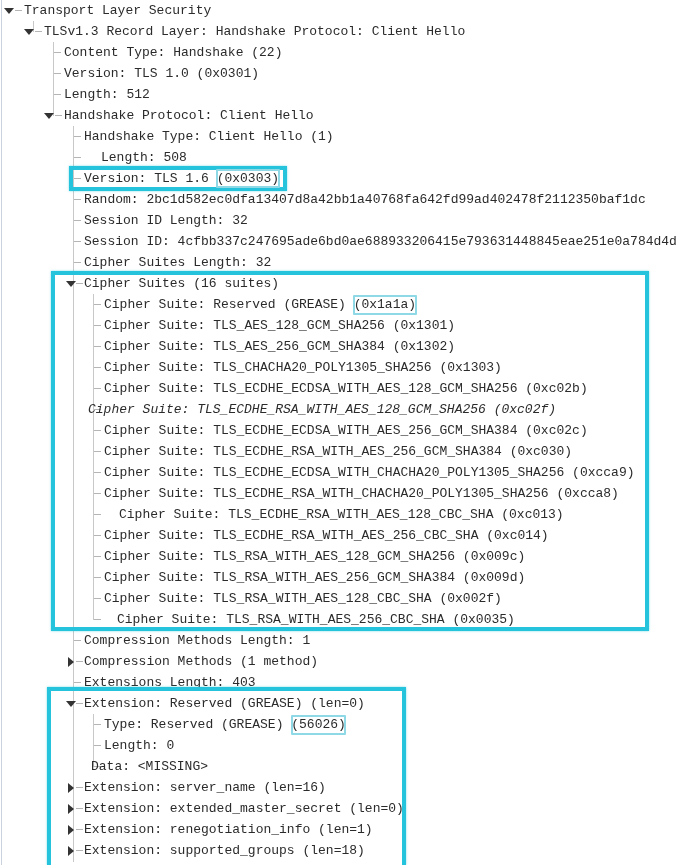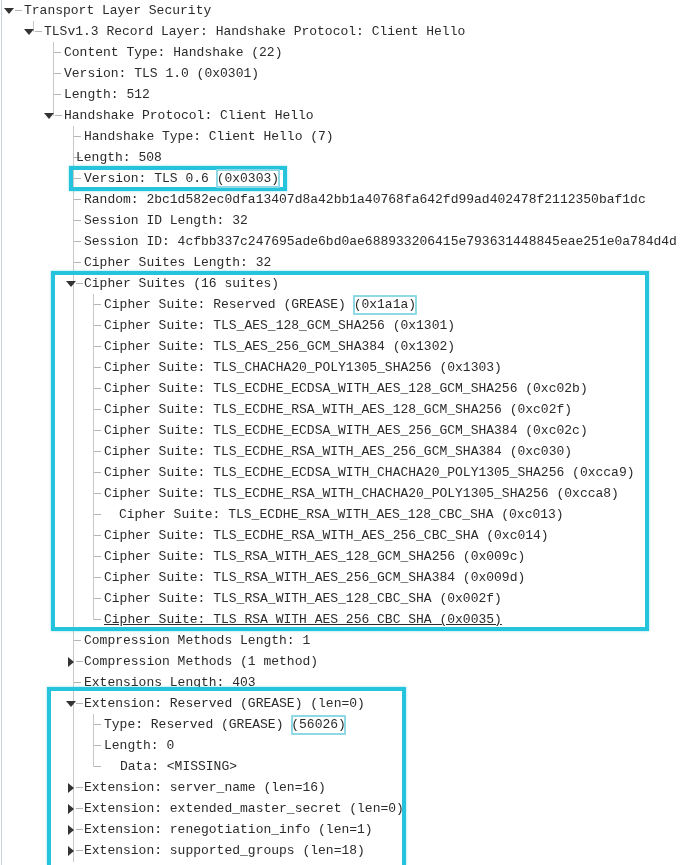--- a/index.html
+++ b/index.html
@@ -79,29 +79,29 @@
   <div class="row" style="top:105px; left:0;">
     <span class="toggle" style="left:44px;">
         <span class="tri-down"></span>
       </span>
     <span class="hline" style="left:55px;"></span>
     <span class="txt" style="left:64px;">Handshake Protocol: Client Hello</span>
   </div>
 
   <div class="row" style="top:126px; left:0;">
     <span class="hline" style="left:74px;"></span>
-    <span class="txt" style="left:84px;">Handshake Type: Client Hello (7)</span>
+    <span class="txt" style="left:84px;">Handshake Type: Client Hello (1)</span>
   </div>
   <div class="row" style="top:147px; left:0;">
     <span class="hline" style="left:74px;"></span>
-    <span class="txt" style="left:76px;">Length: 508</span>
+    <span class="txt" style="left:101px;">Length: 508</span>
   </div>
   <div class="row" style="top:168px; left:0;">
     <span class="hline" style="left:74px;"></span>
-    <span class="txt" style="left:84px;"><span style="white-space:pre;">Version: TLS 0.6 </span><span>(0x0303)</span></span>
+    <span class="txt" style="left:84px;"><span style="white-space:pre;">Version: TLS 1.6 </span><span>(0x0303)</span></span>
   </div>
   <div class="row" style="top:189px; left:0;">
     <span class="hline" style="left:74px;"></span>
     <span class="txt" style="left:84px;">Random: 2bc1d582ec0dfa13407d8a42bb1a40768fa642fd99ad402478f2112350baf1dc</span>
   </div>
   <div class="row" style="top:210px; left:0;">
     <span class="hline" style="left:74px;"></span>
     <span class="txt" style="left:84px;">Session ID Length: 32</span>
   </div>
   <div class="row" style="top:231px; left:0;">
@@ -135,21 +135,21 @@
   <div class="row" style="top:357px; left:0;">
       <span class="hline" style="left:94px;"></span>
       <span class="txt" style="left:104px;">Cipher Suite: TLS_CHACHA20_POLY1305_SHA256 (0x1303)</span>
     </div>
   <div class="row" style="top:378px; left:0;">
       <span class="hline" style="left:94px;"></span>
       <span class="txt" style="left:104px;">Cipher Suite: TLS_ECDHE_ECDSA_WITH_AES_128_GCM_SHA256 (0xc02b)</span>
     </div>
   <div class="row" style="top:399px; left:0;">
       <span class="hline" style="left:94px;"></span>
-      <span class="txt" style="left:104px;">Cipher Suite: TLS_ECDHE_RSA_WITH_AES_128_GCM_SHA256 (0xc02f)</span>
+      <span class="txt" style="left:88px;font-style:italic;">Cipher Suite: TLS_ECDHE_RSA_WITH_AES_128_GCM_SHA256 (0xc02f)</span>
     </div>
   <div class="row" style="top:420px; left:0;">
       <span class="hline" style="left:94px;"></span>
       <span class="txt" style="left:104px;">Cipher Suite: TLS_ECDHE_ECDSA_WITH_AES_256_GCM_SHA384 (0xc02c)</span>
     </div>
   <div class="row" style="top:441px; left:0;">
       <span class="hline" style="left:94px;"></span>
       <span class="txt" style="left:104px;">Cipher Suite: TLS_ECDHE_RSA_WITH_AES_256_GCM_SHA384 (0xc030)</span>
     </div>
   <div class="row" style="top:462px; left:0;">
@@ -175,21 +175,21 @@
   <div class="row" style="top:567px; left:0;">
       <span class="hline" style="left:94px;"></span>
       <span class="txt" style="left:104px;">Cipher Suite: TLS_RSA_WITH_AES_256_GCM_SHA384 (0x009d)</span>
     </div>
   <div class="row" style="top:588px; left:0;">
       <span class="hline" style="left:94px;"></span>
       <span class="txt" style="left:104px;">Cipher Suite: TLS_RSA_WITH_AES_128_CBC_SHA (0x002f)</span>
     </div>
   <div class="row" style="top:609px; left:0;">
       <span class="hline" style="left:94px;"></span>
-      <span class="txt" style="left:104px;text-decoration:underline;">Cipher Suite: TLS_RSA_WITH_AES_256_CBC_SHA (0x0035)</span>
+      <span class="txt" style="left:117px;">Cipher Suite: TLS_RSA_WITH_AES_256_CBC_SHA (0x0035)</span>
     </div>
 
   <div class="row" style="top:630px; left:0;">
     <span class="hline" style="left:74px;"></span>
     <span class="txt" style="left:84px;">Compression Methods Length: 1</span>
   </div>
   <div class="row" style="top:651px; left:0;">
     <span class="toggle" style="left:66px;">
         <span class="tri-right"></span>
       </span>
@@ -211,21 +211,21 @@
   <div class="row" style="top:714px; left:0;">
     <span class="hline" style="left:94px;"></span>
     <span class="txt" style="left:104px;"><span style="white-space:pre;">Type: Reserved (GREASE) </span><span>(56026)</span></span>
   </div>
   <div class="row" style="top:735px; left:0;">
     <span class="hline" style="left:94px;"></span>
     <span class="txt" style="left:104px;">Length: 0</span>
   </div>
   <div class="row" style="top:756px; left:0;">
     <span class="hline" style="left:94px;"></span>
-    <span class="txt" style="left:120px;">Data: &lt;MISSING&gt;</span>
+    <span class="txt" style="left:91px;">Data: &lt;MISSING&gt;</span>
   </div>
 
   <div class="row" style="top:777px; left:0;">
     <span class="toggle" style="left:66px;">
         <span class="tri-right"></span>
       </span>
     <span class="hline" style="left:76px;"></span>
     <span class="txt" style="left:84px;">Extension: server_name (len=16)</span>
   </div>
   <div class="row" style="top:798px; left:0;">

